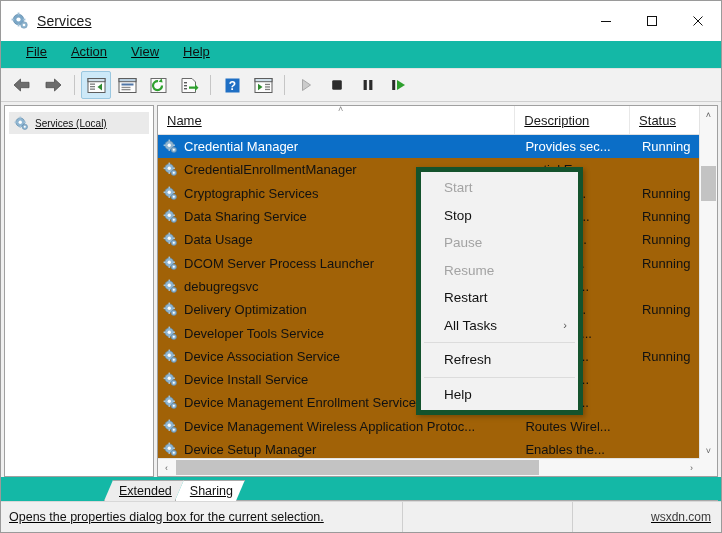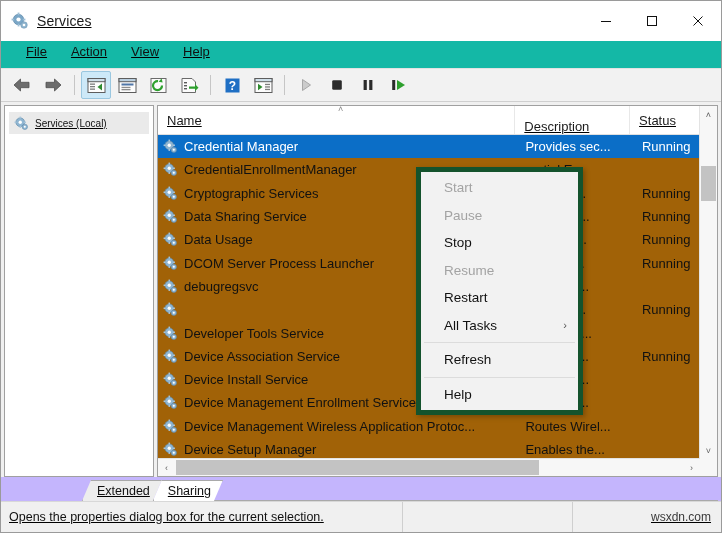--- a/index.html
+++ b/index.html
@@ -161,21 +161,21 @@
     font-size: 13px;
     color: #1a1a1a;
     display: flex;
     align-items: center;
     padding-left: 9px;
     border-right: 1px solid #e8e8e8;
     box-sizing: border-box;
     position: relative;
   }
   .hcell.name { width: 368px; }
-  .hcell.desc { width: 118px; align-items: flex-end; }
+  .hcell.desc { width: 118px; }
   .hcell.status { width: 80px; }
   .hcell.startup { flex: 1 1 auto; border-right: none; }
   .sort-caret {
     position: absolute;
     left: 180px;
     top: -1px;
     font-size: 9px;
     color: #8a8a8a;
     line-height: 9px;
   }
@@ -315,22 +315,22 @@
     background: #f7f7f7;
     z-index: 22;
   }
 
   
   .tabrow {
     height: 24px;
     flex: 0 0 auto;
     display: flex;
     align-items: flex-end;
-    padding-left: 81px;
-    background: #c4b5fd;
+    padding-left: 103px;
+    background: #14b8a6;
     box-sizing: border-box;
     position: relative;
   }
   .tabrow::after {
     content: "";
     position: absolute;
     left: 153px; right: 3px; bottom: 0;
     height: 1px;
     background: #a9a9a9;
   }
@@ -714,20 +714,21 @@
                   <circle cx="7.5" cy="7.5" r="2" fill="#ffffff"></circle>
                   <g fill="#a5c4da">
                     <rect x="6.6" y="0.7" width="1.9" height="2.4"></rect>
                     <rect x="6.6" y="11.9" width="1.9" height="2.4"></rect>
                     <rect x="0.7" y="6.6" width="2.4" height="1.9"></rect>
                     <rect x="11.9" y="6.6" width="2.4" height="1.9"></rect>
                   </g>
                   <circle cx="13" cy="13" r="3.2" fill="#8fb6d2" stroke="#5b87a8" stroke-width="0.7"></circle>
                   <circle cx="13" cy="13" r="1.2" fill="#ffffff"></circle>
                 </svg>
+                <span class="nm">Delivery Optimization</span>
               </div>
               <div class="cell-desc">...rms co...</div>
               <div class="cell-status">Running</div>
             </div>
             <div class="row">
               <div class="cell-name">
                 <svg class="gear" viewBox="0 0 18 18">
                   <circle cx="7.5" cy="7.5" r="5.2" fill="#8fb6d2" stroke="#5b87a8" stroke-width="0.8"></circle>
                   <circle cx="7.5" cy="7.5" r="2" fill="#ffffff"></circle>
                   <g fill="#a5c4da">
@@ -838,25 +839,25 @@
               </div>
               <div class="cell-desc">Enables the...</div>
               <div class="cell-status"></div>
             </div>
           </div>
 
         <div class="ctxmenu" id="ctxmenu">
             <div class="ctxitem disabled">
               <span>Start</span>
             </div>
+            <div class="ctxitem">
+              <span>Stop</span>
+            </div>
             <div class="ctxitem disabled">
               <span>Pause</span>
-            </div>
-            <div class="ctxitem">
-              <span>Stop</span>
             </div>
             <div class="ctxitem disabled">
               <span>Resume</span>
             </div>
             <div class="ctxitem">
               <span>Restart</span>
             </div>
             <div class="ctxitem">
               <span>All Tasks</span>
               <span class="submark">›</span>

